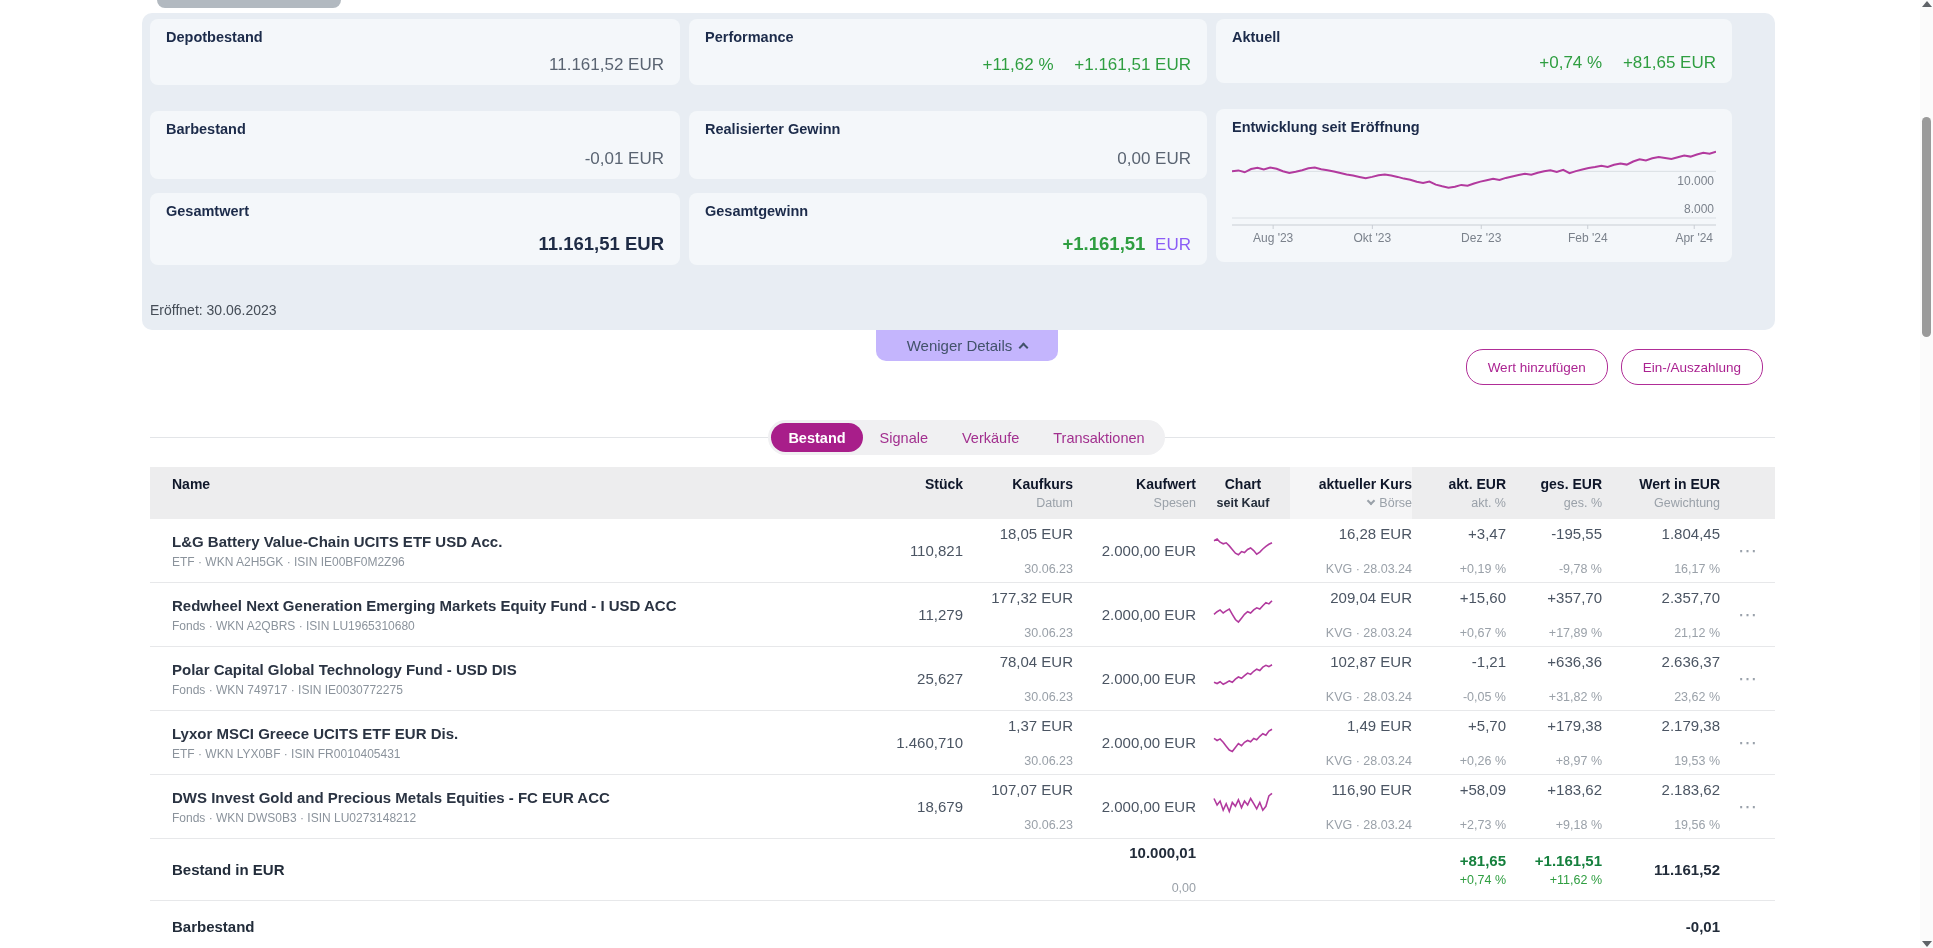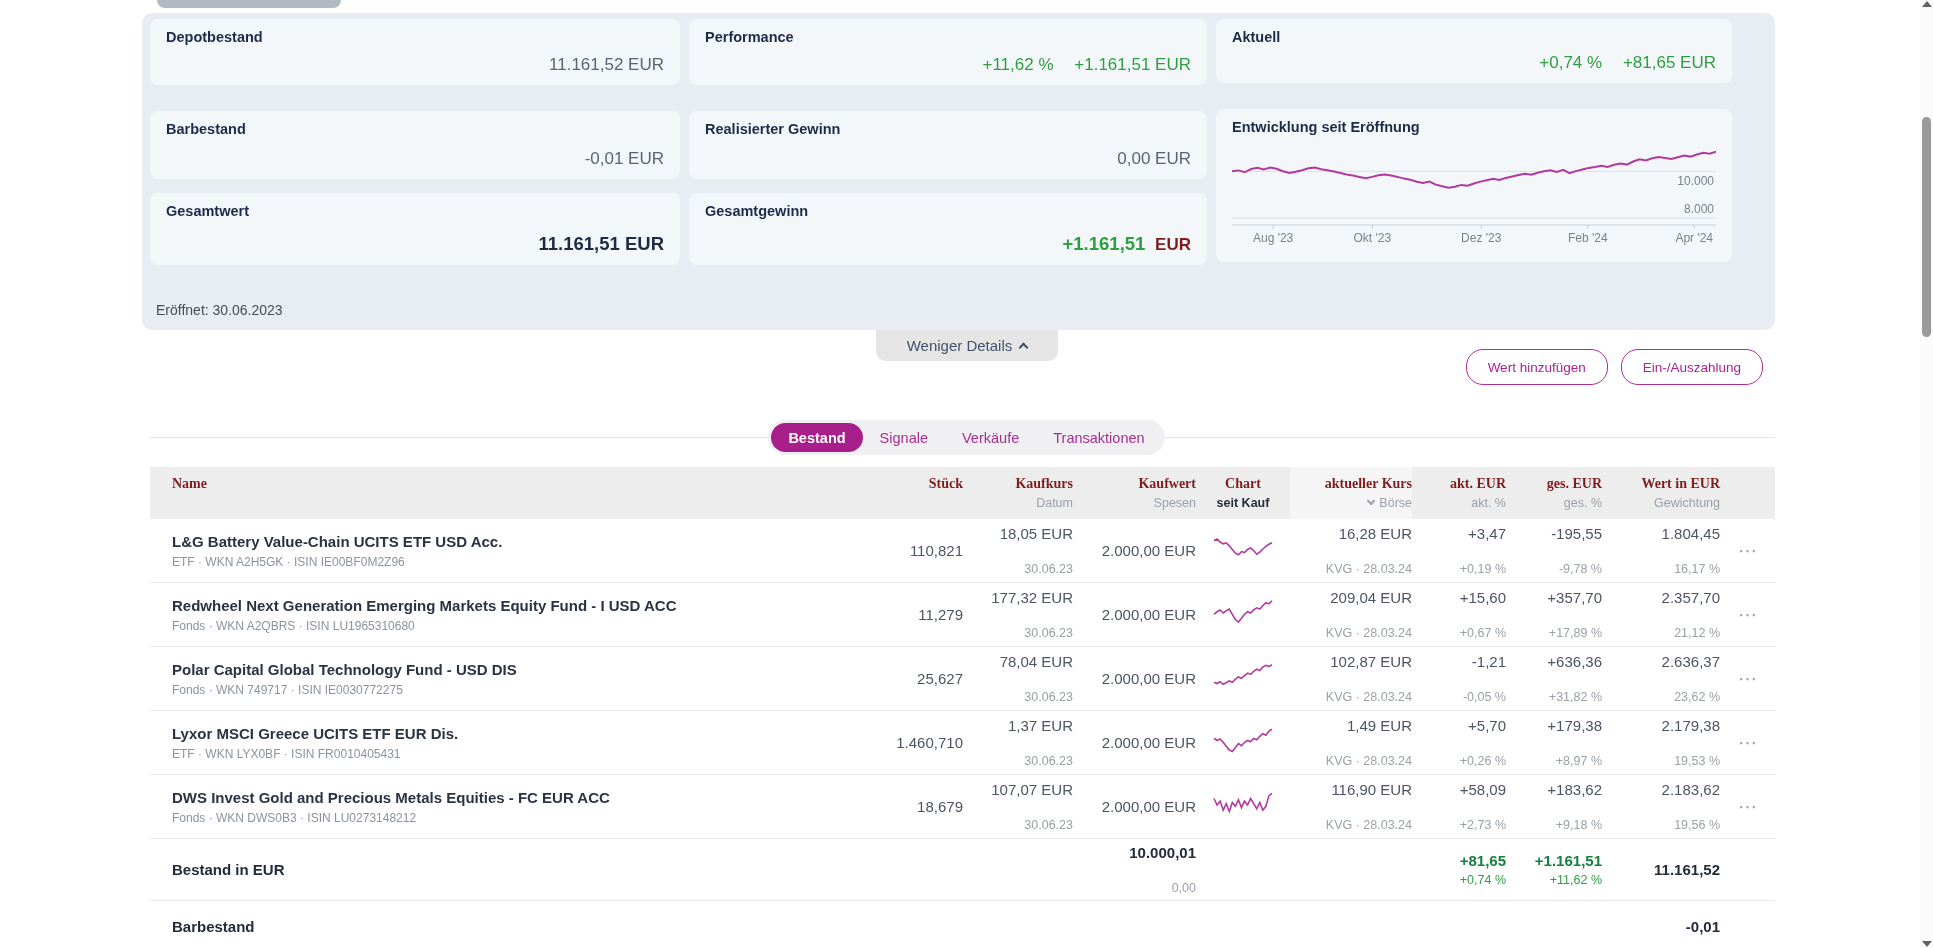--- a/index.html
+++ b/index.html
@@ -19,27 +19,27 @@
     display:flex; flex-direction:column; justify-content:space-between; }
   .mb26 { margin-bottom:26px; } .mb14 { margin-bottom:14px; }
   .h66{height:66px} .h68{height:68px} .h72{height:72px} .h64{height:64px} .h153{height:153px}
   .card-title { font-size:14.5px; font-weight:bold; color:#1c2b4a; }
   .card-value { font-size:17px; color:#5a6472; text-align:right; }
   .value-strong { font-size:18.5px; font-weight:bold; color:#1e2b45; }
   .value-row { text-align:right; font-size:17px; }
   .value-row span { margin-left:16px; }
   .pos { color:#2f9e41; } .neg { color:#d05252; }
   .posb { color:#2f9e41; font-weight:bold; }
-  .unit { color:#7f1d1d; font-weight:bold; margin-left:5px !important; }
-  .eroeffnet { position:absolute; left:14px; bottom:12px; font-size:14px; color:#454d57; }
+  .unit { color:#8b5cf6; font-weight:normal; margin-left:5px !important; }
+  .eroeffnet { position:absolute; left:8px; bottom:12px; font-size:14px; color:#454d57; }
   .chart-box { margin-top:6px; }
 
   
   .details-tab { position:absolute; top:330px; left:876px; width:182px; height:31px;
-    background:#e5e5e5; border-radius:0 0 10px 10px; display:flex; align-items:center;
+    background:#c4b5fd; border-radius:0 0 10px 10px; display:flex; align-items:center;
     justify-content:center; font-size:15px; color:#42526b; cursor:pointer; }
   .chev { display:inline-block; width:7px; height:7px;
     border-right:2px solid currentColor; border-bottom:2px solid currentColor; }
   .chev-up { transform:rotate(-135deg); margin-left:8px; position:relative; top:2px; }
   .chev-down { transform:rotate(45deg); margin-right:5px; position:relative; top:-2px;
     width:6px; height:6px; }
   .actions { position:absolute; top:349px; right:170px; display:flex; gap:13px; }
   .btn { height:36px; padding:0 21px; border:1.5px solid #b02d97; border-radius:17px;
     background:#ffffff; color:#ab2391; font-size:13.5px; display:flex; align-items:center;
     cursor:pointer; white-space:nowrap; }
@@ -56,21 +56,21 @@
   
   .table { position:absolute; top:467px; left:150px; width:1625px; }
   .trow { display:grid;
     grid-template-columns:700px 113px 110px 123px 94px 122px 94px 96px 118px 55px; }
   .thead { background:#ededee; height:52px; }
   .th { display:flex; flex-direction:column; justify-content:flex-start; padding-top:9px;
     align-items:flex-end; }
   .th.left { align-items:flex-start; padding-left:22px; }
   .th.center { align-items:center; }
   .th.hl { background:#f5f5f6; }
-  .th-main { font-size:14px; font-weight:bold; color:#7f1d1d;font-family:Liberation Serif, serif; }
+  .th-main { font-size:14px; font-weight:bold; color:#0f172a; }
   .th-sub { font-size:12.5px; color:#9aa1a9; margin-top:4px; display:flex; align-items:center; }
   .th-sub.darksub { color:#262f3c; font-weight:bold; }
   .brow { height:64px; border-bottom:1px solid #e7e8ea; }
   .cell { display:flex; flex-direction:column; justify-content:center; align-items:flex-end; }
   .cell.left { align-items:flex-start; padding-left:22px; }
   .cell.center { align-items:center; justify-content:center; }
   .c-main { font-size:15px; color:#4b5563; }
   .c-sub { font-size:12.5px; color:#9aa1a9; margin-top:20px; }
   .fund { font-size:15px; font-weight:bold; color:#2a3342; cursor:pointer; }
   .fund-sub { font-size:12px; color:#8b939c; margin-top:5px; }

